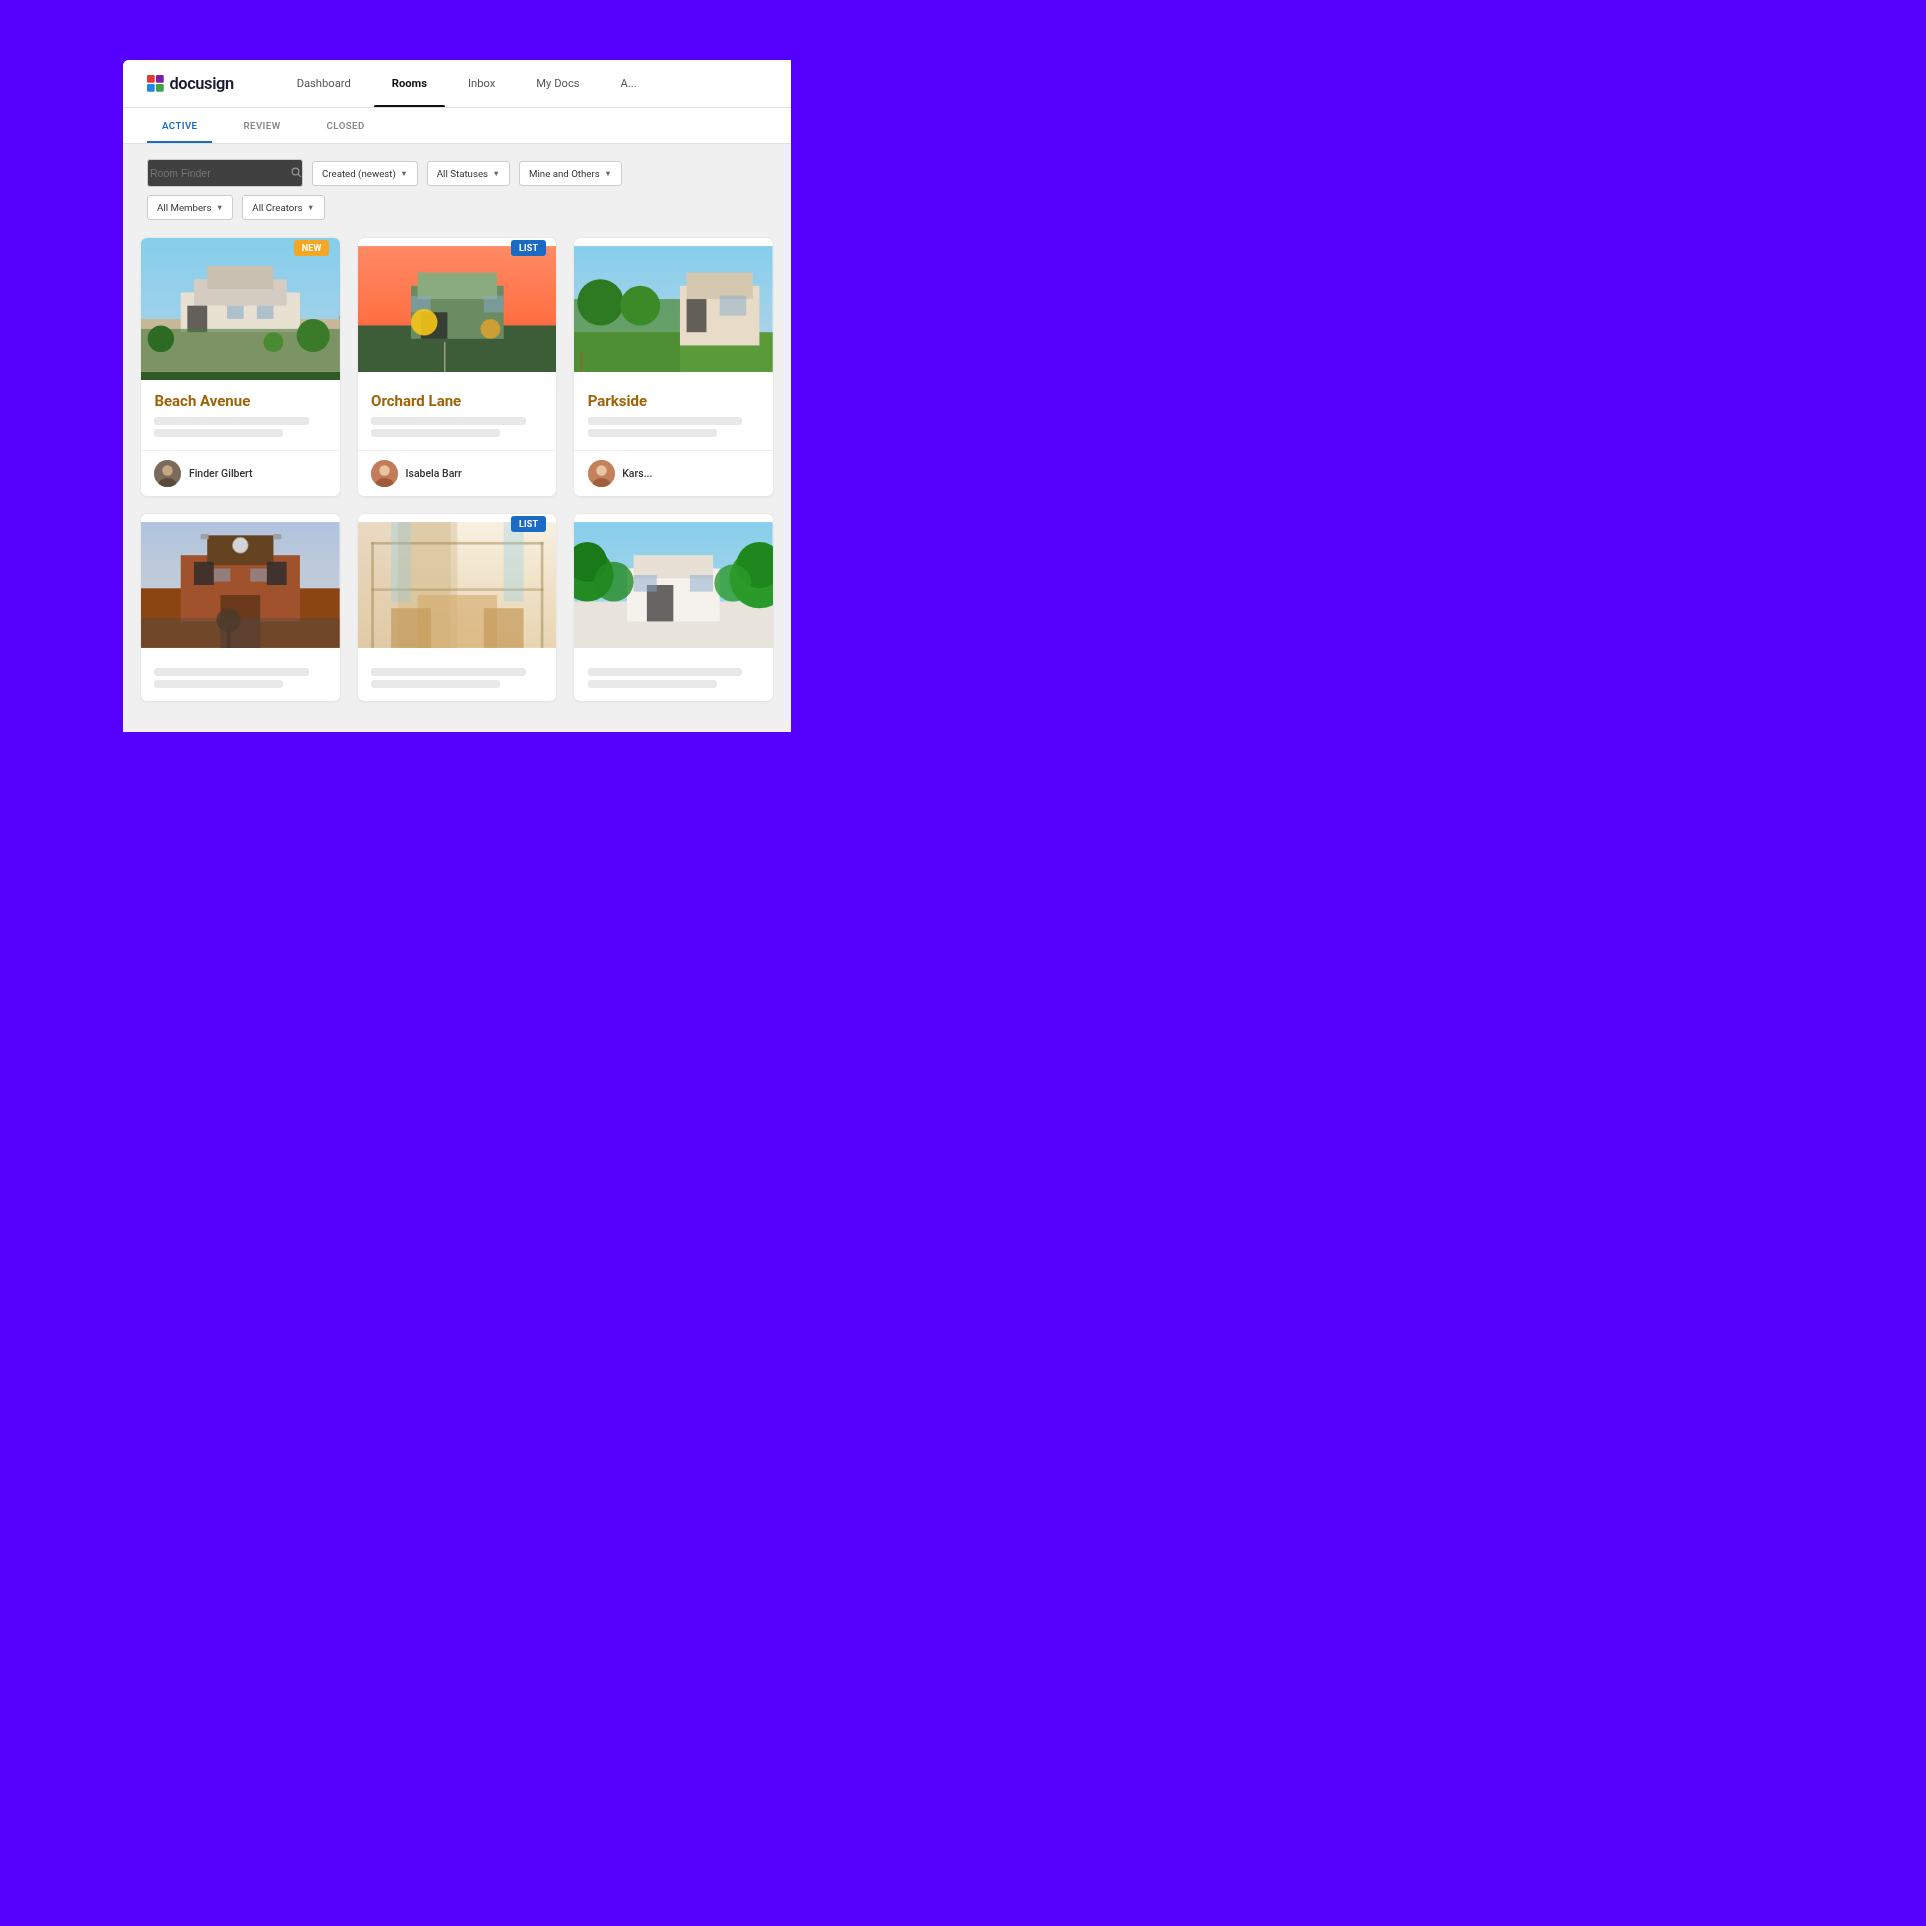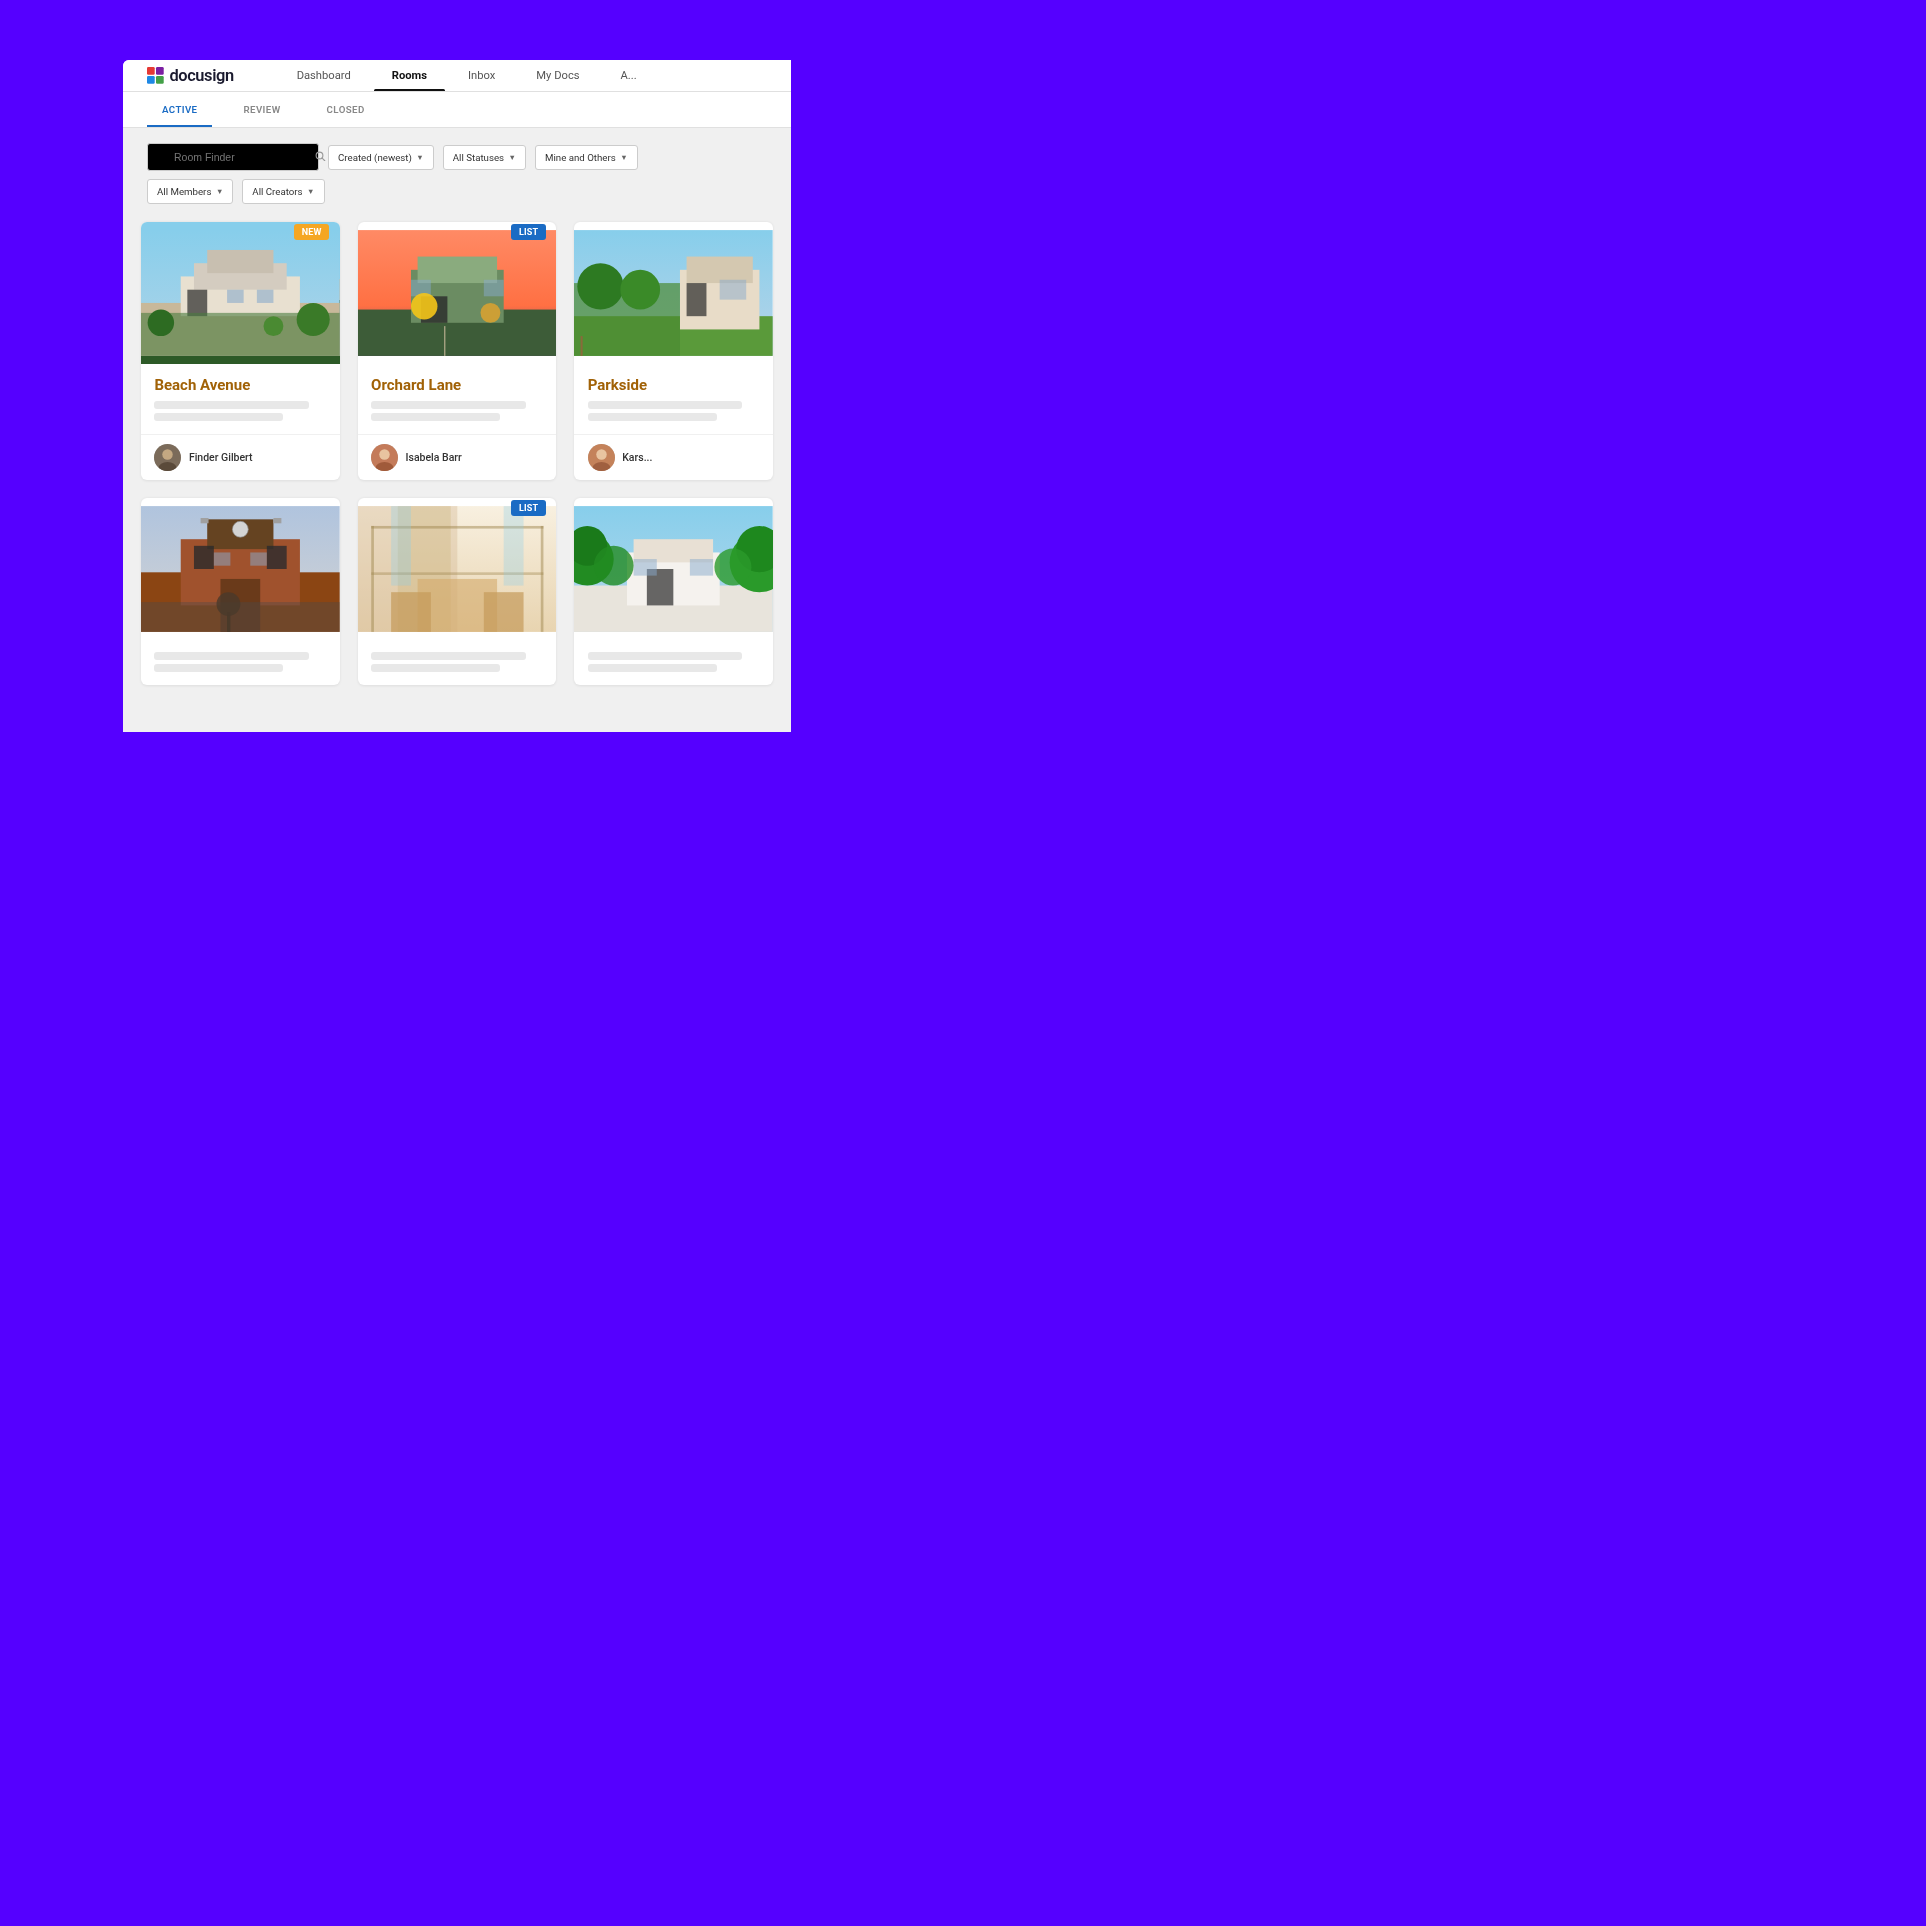--- a/index.html
+++ b/index.html
@@ -22,21 +22,21 @@
       min-height: 672px;
       overflow: hidden;
     }
 
     
     .header {
       background: #ffffff;
       display: flex;
       align-items: center;
       padding: 0 24px;
-      height: 32px;
+      height: 48px;
       border-bottom: 0.7px solid #e0e0e0;
     }
 
     .logo-area {
       display: flex;
       align-items: center;
       gap: 4.5px;
       margin-right: 45px;
     }
 
@@ -121,26 +121,26 @@
       padding: 15px 24px 7.5px 24px;
       display: flex;
       align-items: center;
       gap: 9px;
       flex-wrap: wrap;
     }
 
     .search-box {
       display: flex;
       align-items: center;
-      background: #000000;
+      background: #404040;
       border: 0.7px solid #ccc;
       border-radius: 3px;
-      padding: 6px 26px;
+      padding: 6px 2px;
       gap: 6px;
-      width: 172px;
+      width: 156px;
     }
 
     .search-input {
       border: none;
       outline: none;
       font-size: 10.5px;
       color: #aaa;
       background: transparent;
       flex: 1;
     }

